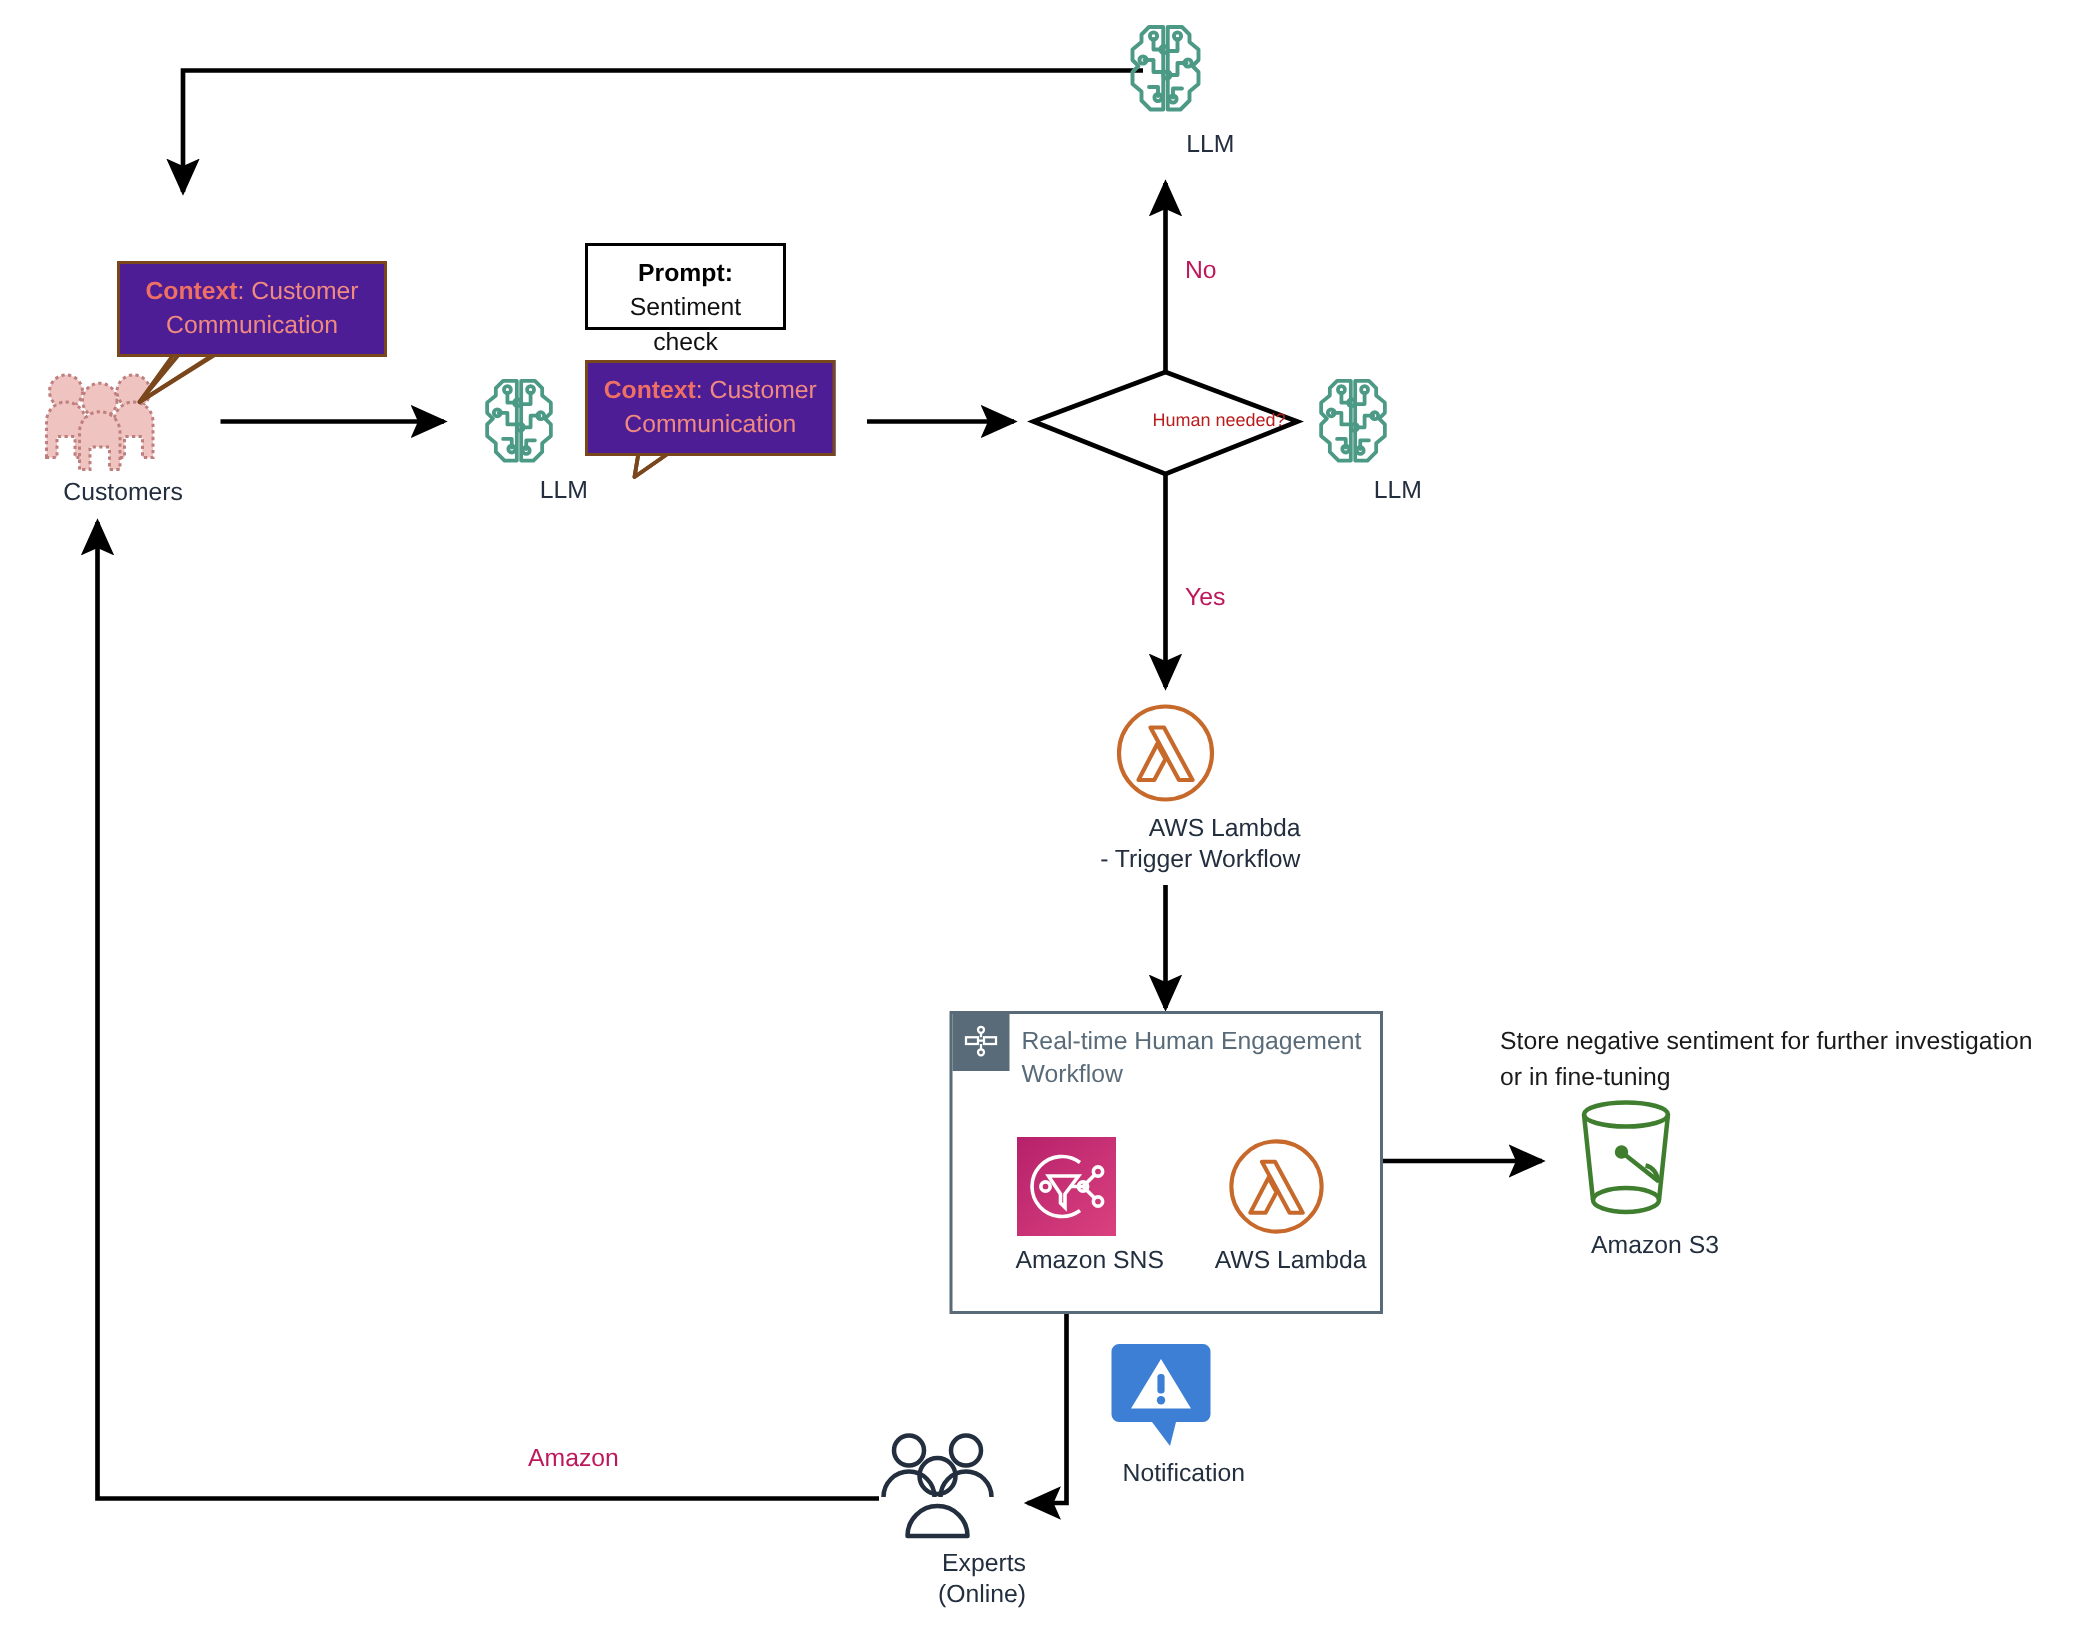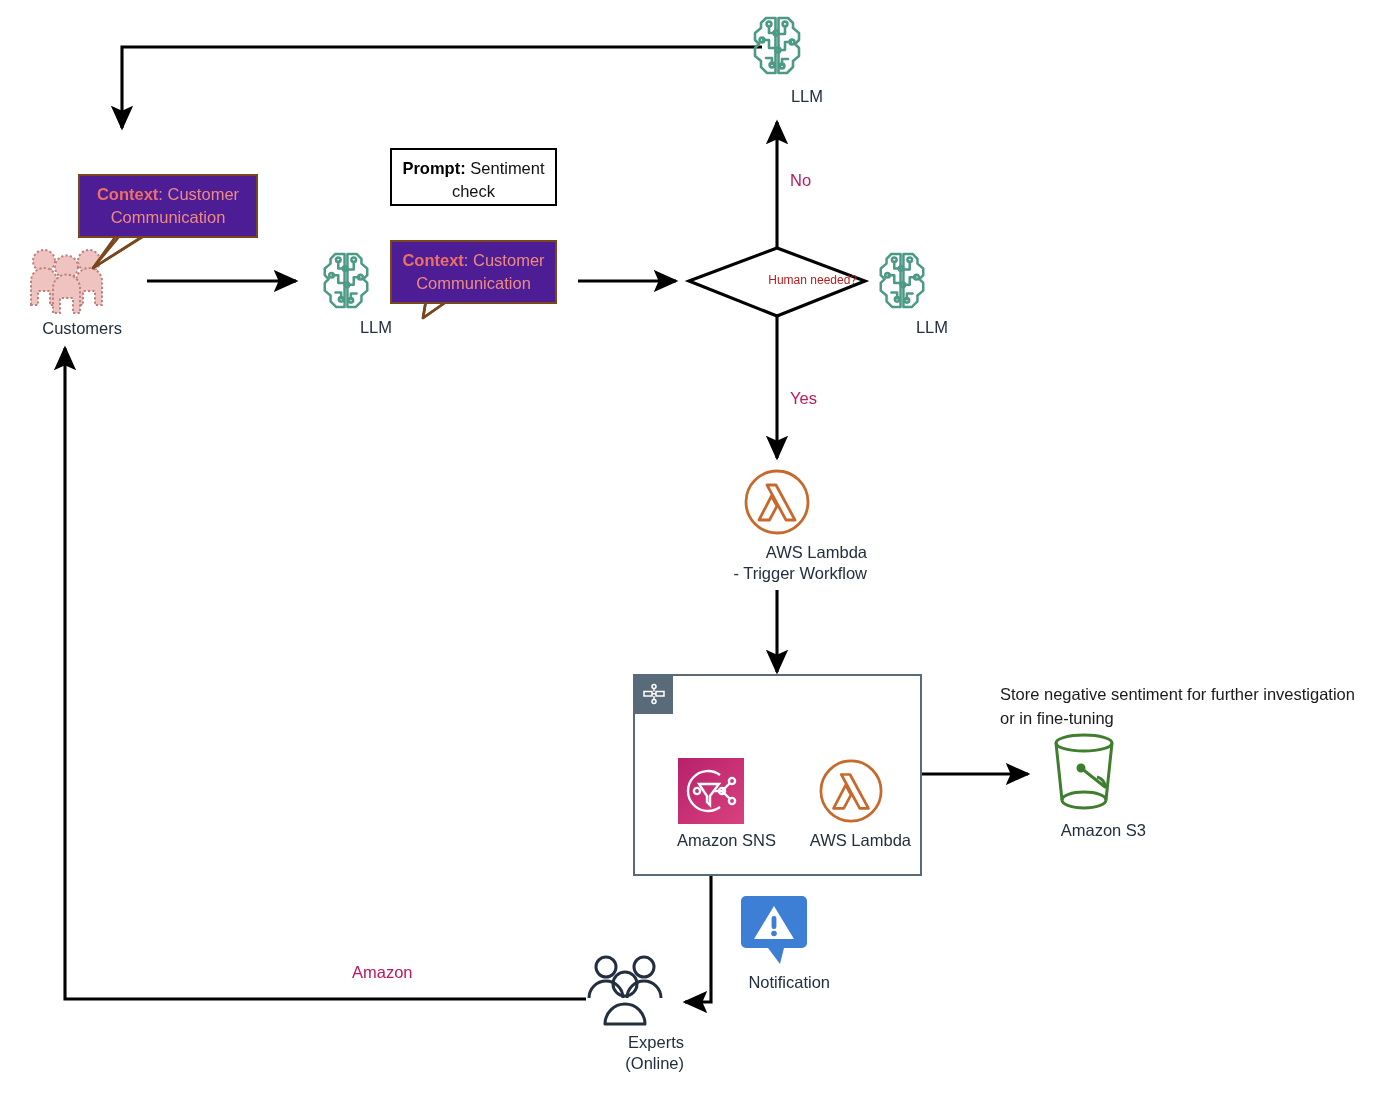--- a/index.html
+++ b/index.html
@@ -151,21 +151,21 @@
           <circle cx="28" cy="21" r="2.4"></circle>
         <circle cx="37" cy="12" r="2.4"></circle>
           <circle cx="44" cy="30" r="2.4"></circle>
         <circle cx="34" cy="54" r="2.4"></circle>
           <circle cx="30" cy="38" r="2.4"></circle>
       </g>
     </svg>
   </div>
   <div class="lbl" style="left:300px;top:317px;width:92px;">LLM</div>
 
-  <div class="callout box-prompt" style="left:390px;top:148px;width:167px;height:58px;">
+  <div class="callout box-prompt" style="left:390px;top:162px;width:134px;height:58px;">
     <span class="ln"><b>Prompt:</b><span> Sentiment</span></span>
     <span class="ln">check</span>
   </div>
 
   <svg class="layer" viewBox="0 0 1386 1094">
     <path d="M428,288 L466,288 L423,318 Z" fill="#ffffff" stroke="#7a471c" stroke-width="2.6" stroke-linejoin="round"></path>
     <line x1="410" y1="287.5" x2="490" y2="287.5" stroke="#ffffff" stroke-width="3"></line>
     <path d="M428,288 L466,288 L423,318 Z" fill="none" stroke="#7a471c" stroke-width="2.6" stroke-linejoin="round"></path>
   </svg>
   <div class="callout box-context" style="left:390px;top:224px;width:167px;height:64px;">
@@ -220,20 +220,21 @@
       <svg width="24" height="24" viewBox="0 0 24 24">
         <g fill="none" stroke="#ffffff" stroke-width="1.5">
           <rect x="2" y="8.5" width="8" height="4.5"></rect>
           <rect x="14" y="8.5" width="8" height="4.5"></rect>
           <circle cx="12" cy="3.5" r="2"></circle>
           <circle cx="12" cy="18.5" r="2"></circle>
           <path d="M12 5.5 L12 8.5 M12 13 L12 16.5 M10 10.75 L14 10.75"></path>
         </g>
       </svg>
     </div>
+    <div class="wf-title">Real-time Human Engagement Workflow</div>
   </div>
 
   <div class="node ic" style="left:678px;top:758px;width:66px;height:66px;">
     <svg width="66" height="66" viewBox="0 0 66 66">
       <defs>
         <linearGradient id="snsg" x1="0" y1="0" x2="1" y2="1">
           <stop offset="0%" stop-color="#b7216b"></stop>
             <stop offset="100%" stop-color="#d9417e"></stop>
         </linearGradient>
       </defs>

